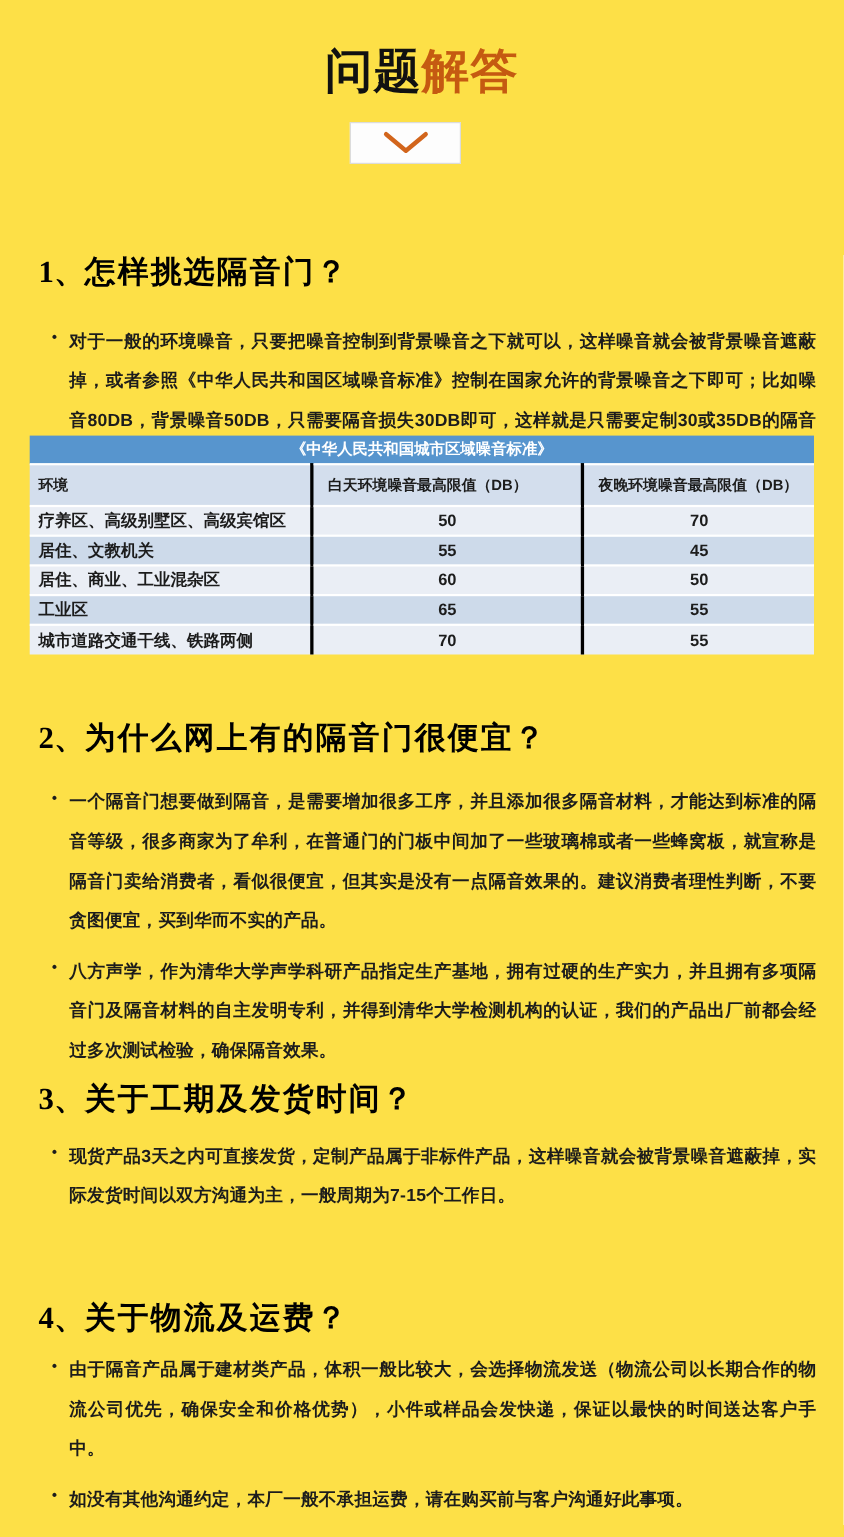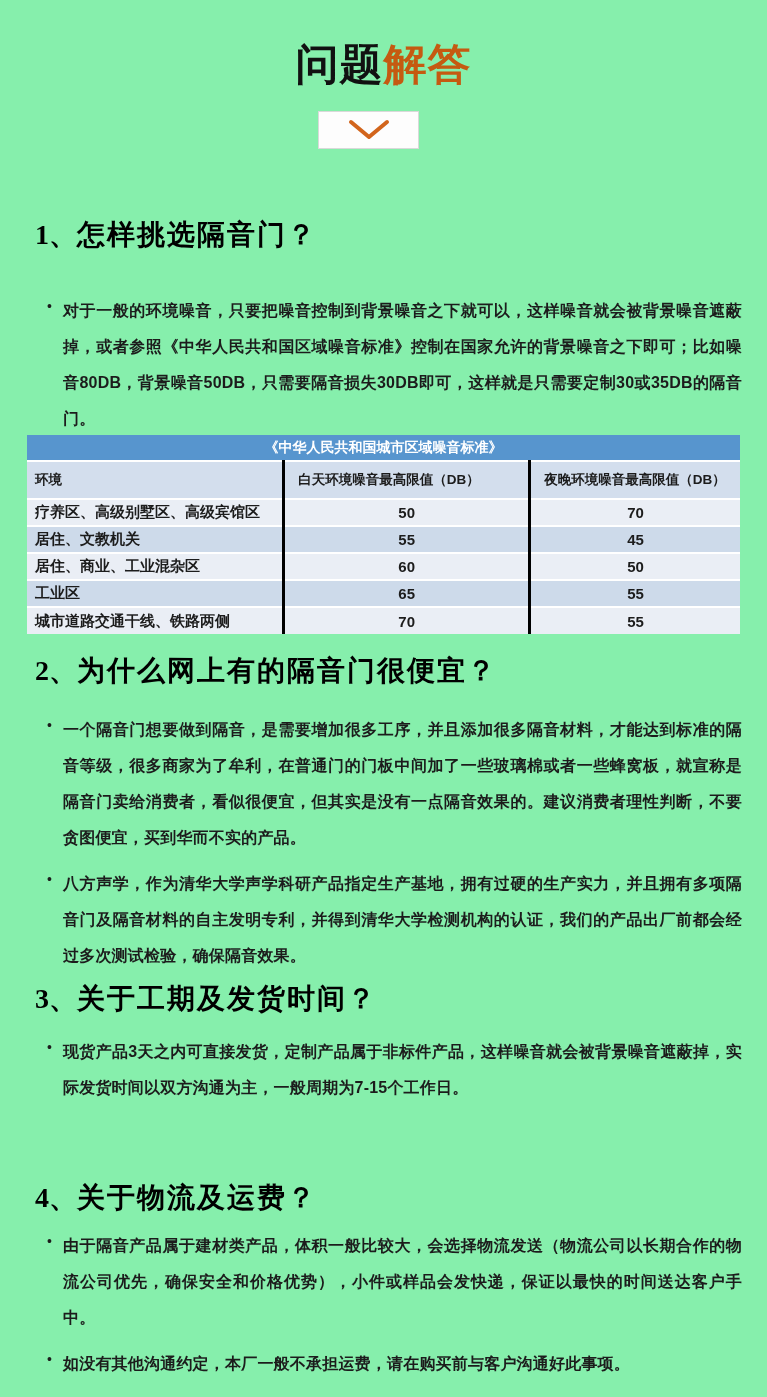--- a/index.html
+++ b/index.html
@@ -7,21 +7,21 @@
     --chevron-orange:#D2651C;
     --table-title-bg:#5795CE;
     --table-header-bg:#D3DEED;
     --row-light:#EAEEF5;
     --row-dark:#CDDAEA;
     --body-text:#1c1c1c;
   }
   *{margin:0;padding:0;box-sizing:border-box;}
   html,body{background:#ffffff;}
   body{font-family:"Liberation Sans","DejaVu Sans",sans-serif;color:var(--body-text);}
-  .page{position:relative;width:767px;height:1397px;background:#86efac;overflow:hidden;margin:0 auto;}
+  .page{position:relative;width:767px;height:1397px;background:#fde047;overflow:hidden;margin:0 auto;}
 
   
   .page-title{
     position:absolute;top:36px;left:0;width:100%;
     text-align:center;font-size:43px;font-weight:700;letter-spacing:1px;
     color:#111111;
   }
   .page-title .accent{color:var(--accent-orange);}
 
   
@@ -48,21 +48,21 @@
     position:absolute;left:0;top:1px;font-size:14px;line-height:24px;color:var(--body-text);
   }
   .bullet .txt{
     font-size:16px;line-height:36px;font-weight:700;letter-spacing:0.2px;
     color:var(--body-text);text-align:justify;
   }
 
   
   .noise-table{
     position:absolute;top:396px;left:27px;width:713px;
-    border-collapse:collapse;table-layout:fixed;margin-top:39px;
+    border-collapse:collapse;table-layout:fixed;
   }
   .noise-table td,.noise-table th{
     font-weight:600;vertical-align:middle;
   }
   .noise-table .t-title td{
     background:var(--table-title-bg);color:#ffffff;
     font-size:14px;font-weight:700;text-align:center;height:25px;line-height:25px;
   }
   .noise-table .t-head td{
     background:var(--table-header-bg);font-size:13.5px;height:38px;
@@ -73,21 +73,21 @@
   }
   .noise-table .t-row:nth-child(odd) td{background:var(--row-light);}
   .noise-table .t-row:nth-child(even) td{background:var(--row-dark);}
   .noise-table td.c-env{text-align:left;padding-left:8px;}
   .noise-table td.c-day,.noise-table td.c-night{border-left:3px solid #000000;}
   .noise-table .t-head td.c-day,.noise-table .t-head td.c-night{text-align:left;padding-left:13px;}
   .noise-table .t-row td.c-day,.noise-table .t-row td.c-night{text-align:center;}
   .col-env{width:36%;} .col-day{width:34.5%;} .col-night{width:29.5%;}
 
   
-  #sec1-heading{top:216px;} #sec1-bullets{top:293px;}
+  #sec1-heading{top:228px;} #sec1-bullets{top:293px;}
   #sec2-heading{top:652px;} #sec2-bullets{top:712px;}
   #sec3-heading{top:980px;} #sec3-bullets{top:1034px;}
   #sec4-heading{top:1179px;} #sec4-bullets{top:1228px;}
 </style>
 </head>
 <body>
 
 <div class="page">
 
   <h1 class="page-title"><span>问题</span><span class="accent">解答</span></h1>

